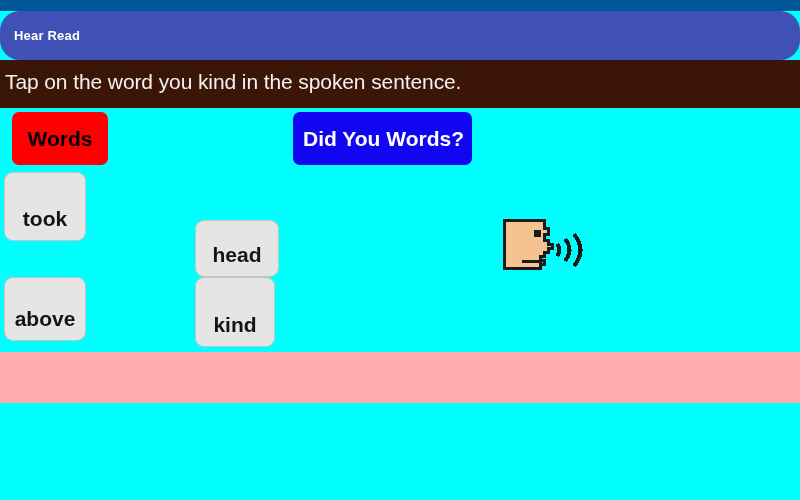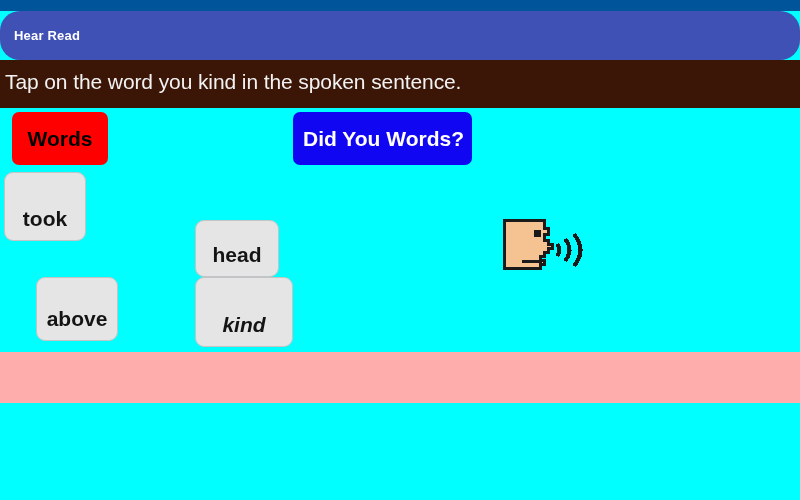--- a/index.html
+++ b/index.html
@@ -145,22 +145,22 @@
     text-align: center;
     font-size: 21px;
     font-weight: bold;
     color: #141414;
     font-family: "Liberation Sans", sans-serif;
     white-space: nowrap;
   }
 
   .tile-r0c0 { left: 4px;   top: 172px; width: 82px; height: 69px; }
   .tile-r0c1 { left: 195px; top: 172px; width: 84px; height: 57px; margin-top: 48px; }
-  .tile-r1c0 { left: 4px;   top: 277px; width: 82px; height: 64px; margin-left: 32px; }
-  .tile-r1c1 { left: 195px; top: 277px; width: 98px; height: 70px; font-style: italic; }
+  .tile-r1c0 { left: 4px;   top: 277px; width: 82px; height: 64px; }
+  .tile-r1c1 { left: 195px; top: 277px; width: 80px; height: 70px; }
 
   
   .feedback-band {
     position: absolute;
     left: 0;
     top: 352px;
     width: 800px;
     height: 51px;
     background: #FFACAC;
   }

